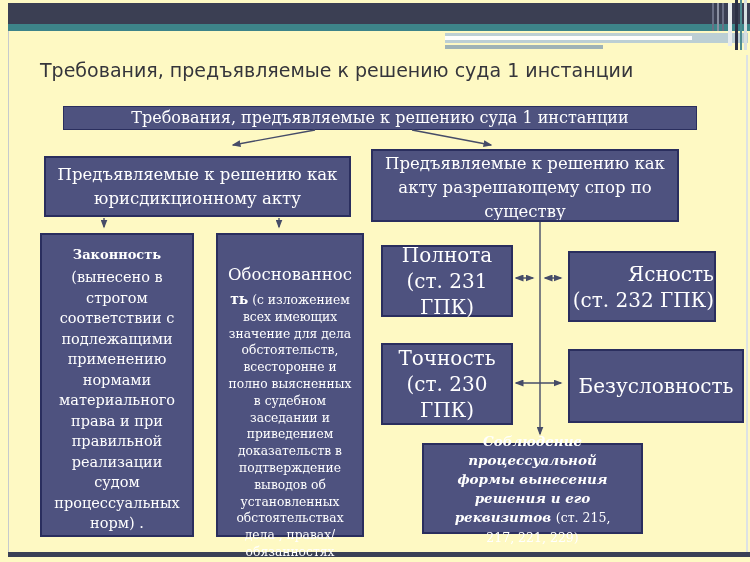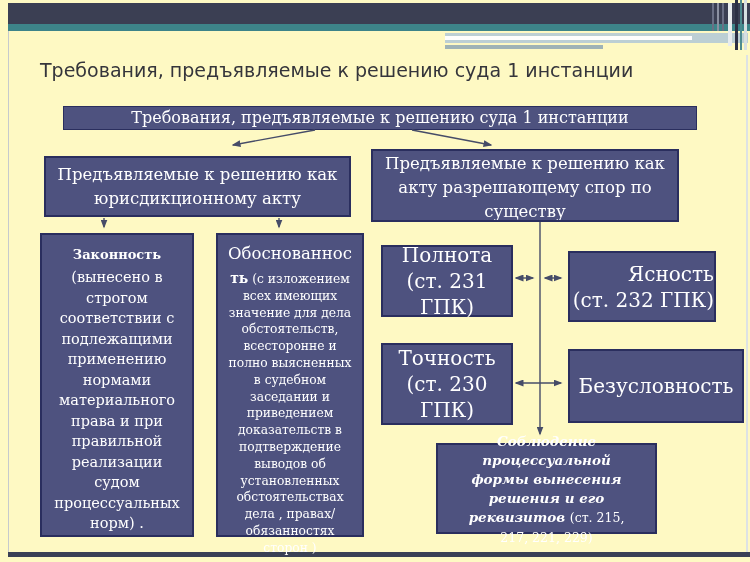--- a/index.html
+++ b/index.html
@@ -34,30 +34,30 @@
     position:absolute;background:#4e527f;border:2px solid #2a2e5e;color:#ffffff;
     text-align:center;box-sizing:border-box;
   }
   .banner{left:63px;top:106px;width:634px;height:24px;border-width:1px;
     font-size:16px;line-height:21px;}
   .l2-left{left:44px;top:156px;width:307px;height:61px;font-size:16.5px;line-height:24px;padding-top:5px;}
   .l2-right{left:371px;top:149px;width:308px;height:73px;font-size:16.5px;line-height:24px;padding-top:1px;overflow:hidden;}
   .legality{left:40px;top:233px;width:154px;height:304px;padding:8px 5px;}
   .legality .head{font-size:13px;font-weight:bold;line-height:24px;}
   .legality .body{font-size:14.5px;line-height:20.5px;}
-  .validity{left:216px;top:233px;width:148px;height:304px;padding:7px 6px;}
+  .validity{left:216px;top:233px;width:148px;height:304px;padding:28px 6px;}
   .validity .v-head{font-size:16.5px;line-height:24px;margin-bottom:4px;}
   .validity .v-bold{font-size:14px;font-weight:bold;}
   .validity .v-body{font-size:12.3px;line-height:16.8px;}
   .req{display:flex;flex-direction:column;justify-content:center;font-size:20px;line-height:26px;}
   .poln{left:381px;top:245px;width:132px;height:72px;}
   .yasn{left:568px;top:251px;width:148px;height:71px;align-items:flex-end;}
   .tochn{left:381px;top:343px;width:132px;height:82px;}
   .bezusl{left:568px;top:349px;width:176px;height:74px;}
-  .compliance{left:436px;top:443px;width:221px;height:91px;padding:6px 18px;
+  .compliance{left:422px;top:443px;width:221px;height:91px;padding:6px 18px;
     display:flex;align-items:center;justify-content:center;}
   .compliance .c-bold{font-size:13.5px;font-weight:bold;font-style:italic;line-height:18px;}
   .compliance .c-ref{font-size:12.5px;line-height:18px;}
   
   .connectors{position:absolute;left:0;top:0;width:750px;height:562px;pointer-events:none;}
 </style>
 </head>
 <body>
 
 <div id="screen">

